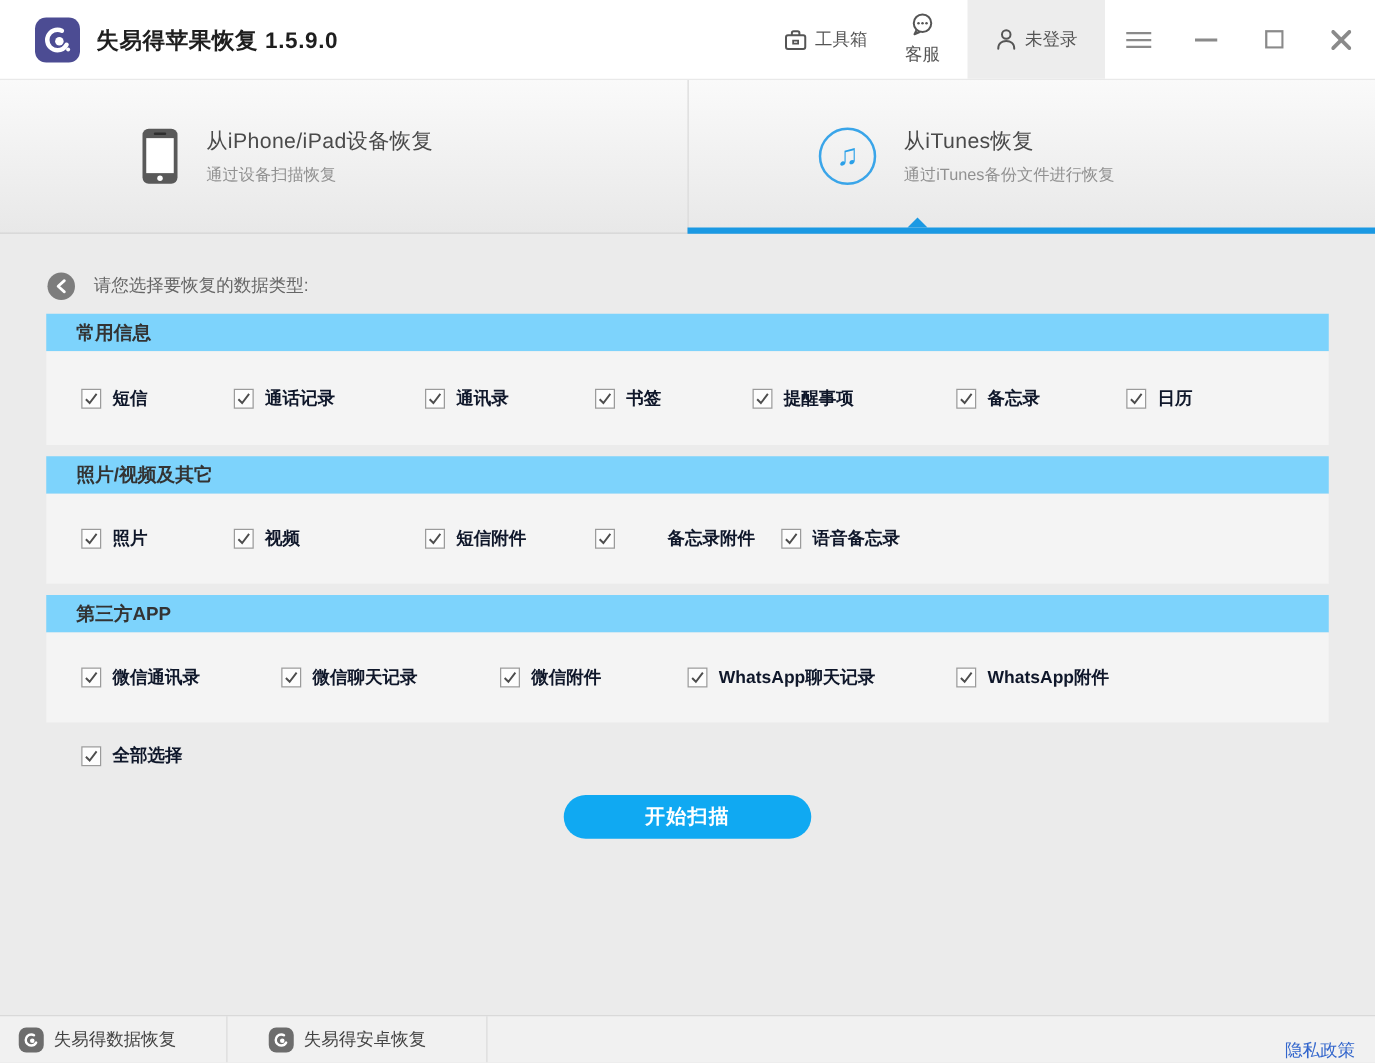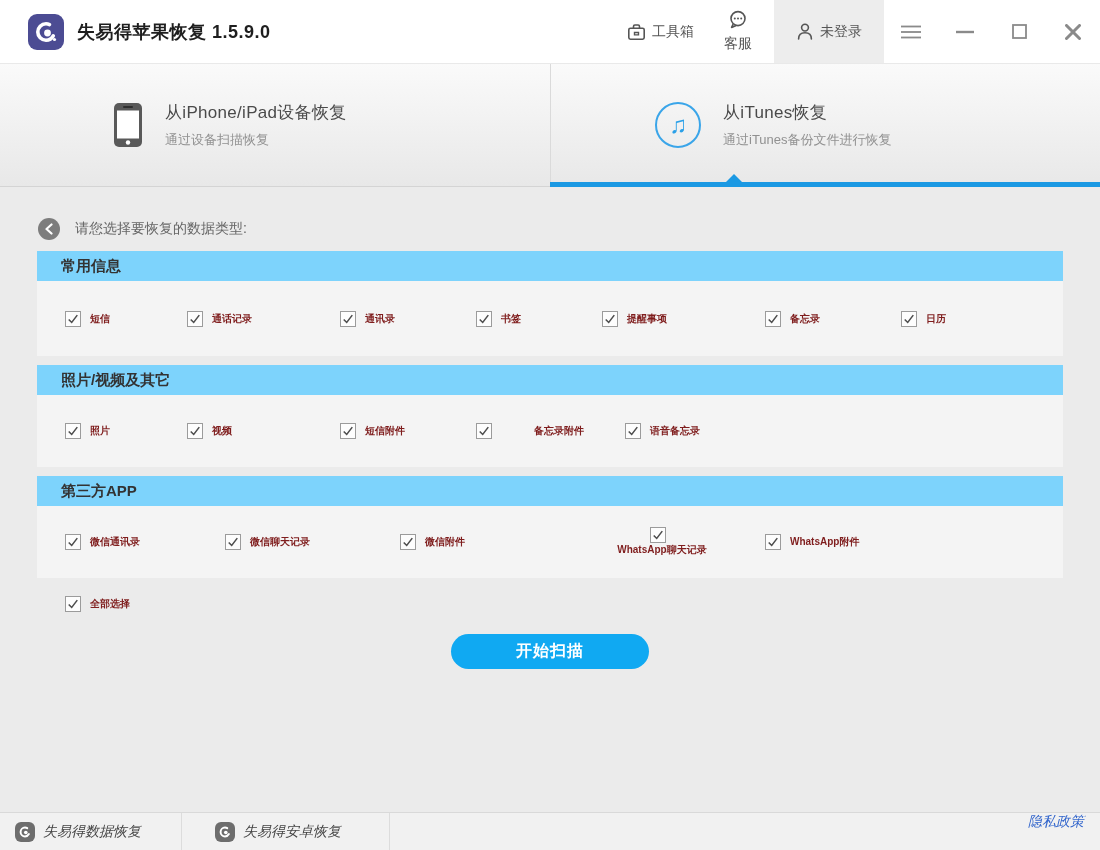--- a/index.html
+++ b/index.html
@@ -72,44 +72,44 @@
     background:#f4f4f4; display:flex; align-items:center;
     padding-left:28px; margin-bottom:9px;
   }
   .row0 { height:75px; }
   .row1, .row2 { height:72px; }
   .cb { display:flex; align-items:center; cursor:pointer; }
   .cb-box {
     width:16px; height:16px; background:#fdfdfd; border:1px solid #9b9b9b;
     display:flex; align-items:center; justify-content:center; flex:0 0 auto;
   }
-  .cb-label { margin-left:9px; font-size:10px; font-weight:700; color:#7f1d1d; white-space:nowrap; }
+  .cb-label { margin-left:9px; font-size:14px; font-weight:700; color:#0f172a; white-space:nowrap; }
 
   .row0 .cb:nth-child(1){ width:122px; } .row0 .cb:nth-child(2){ width:153px; }
   .row0 .cb:nth-child(3){ width:136px; } .row0 .cb:nth-child(4){ width:126px; }
   .row0 .cb:nth-child(5){ width:163px; } .row0 .cb:nth-child(6){ width:136px; }
   .row1 .cb:nth-child(1){ width:122px; } .row1 .cb:nth-child(2){ width:153px; }
   .row1 .cb:nth-child(3){ width:136px; } .row1 .cb:nth-child(4){ width:149px;gap:33px; }
   .row2 .cb:nth-child(1){ width:160px; } .row2 .cb:nth-child(2){ width:175px; }
-  .row2 .cb:nth-child(3){ width:150px; } .row2 .cb:nth-child(4){ width:215px;flex-direction:column; }
+  .row2 .cb:nth-child(3){ width:150px; } .row2 .cb:nth-child(4){ width:215px; }
 
   .select-all-row { margin:18px 0 0 65px; }
 
   .scan-btn-row { display:flex; justify-content:center; margin-top:22px; }
   .scan-btn {
     width:198px; height:35px; border:none; border-radius:18px; background:#10a9f2;
     color:#ffffff; font-size:16px; font-weight:700; letter-spacing:1px; cursor:pointer;
     font-family:inherit;
   }
 
   
   .footer {
     position:absolute; left:0; right:0; bottom:0; height:38px;
     background:#f1f1f1; border-top:1px solid #d9d9d9;
-    display:flex; align-items:flex-start;font-style:italic;
+    display:flex; align-items:flex-end;
   }
   .footer-cell { display:flex; align-items:center; height:100%; border-right:1px solid #dcdcdc; cursor:pointer; }
   .footer-cell-1 { width:182px; padding-left:15px; }
   .footer-cell-2 { width:208px; padding-left:33px; }
   .footer-logo {
     width:20px; height:20px; border-radius:6px; background:#6d6d6d;
     display:flex; align-items:center; justify-content:center; flex:0 0 auto;
   }
   .footer-label { margin-left:8px; font-size:14px; color:#444; white-space:nowrap; }
   .privacy-link { margin-left:auto; margin-right:16px; font-size:14px; color:#3366cc; cursor:pointer; }

